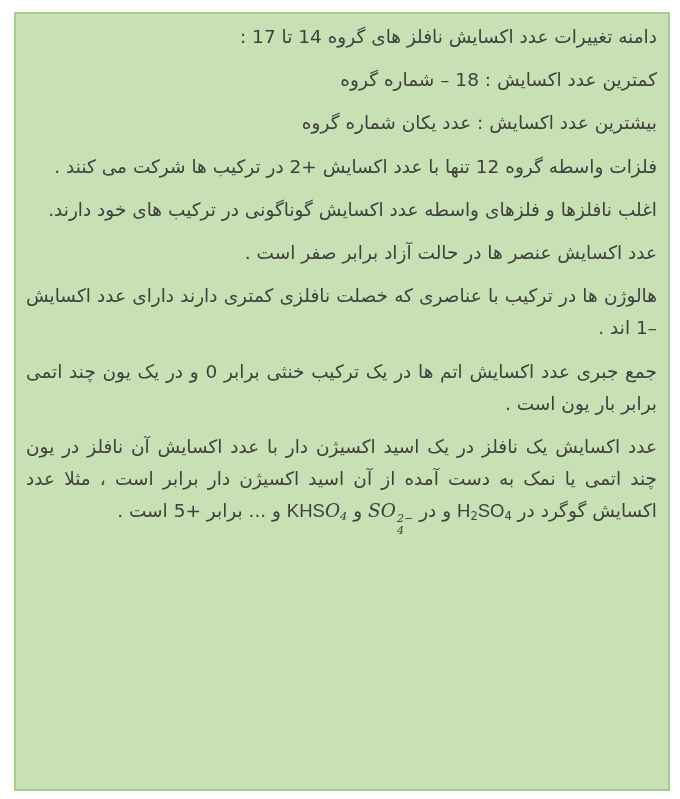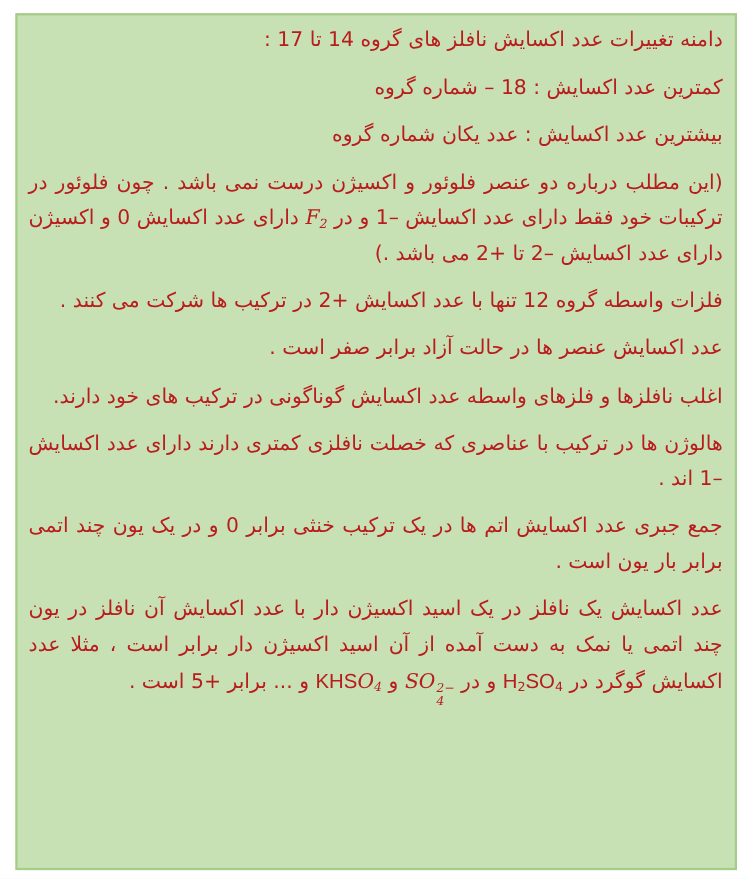--- a/index.html
+++ b/index.html
@@ -63,28 +63,27 @@
     font-style:italic;
     margin-left:1px;
   }
   .stack .sp,.stack .sb{display:block;}
 </style>
 </head>
 <body>
 
 <div class="page">
   <div class="panel">
-    <div class="doc" id="doc" dir="rtl" style="color: #b91c1c;">
+    <div class="doc" id="doc" dir="rtl" style="color: #404040;">
         <p><span>دامنه تغییرات عدد اکسایش نافلز های گروه 14 تا 17 :</span></p>
         <p><span>کمترین عدد اکسایش : 18 – شماره گروه</span></p>
         <p><span>بیشترین عدد اکسایش : عدد یکان شماره گروه</span></p>
-        <p><span>(این مطلب درباره دو عنصر فلوئور و اکسیژن درست نمی باشد . چون فلوئور در ترکیبات خود فقط دارای عدد اکسایش –1 و در </span><span class="formula math" dir="ltr"><span class="mi">F</span><sub>2</sub></span><span> دارای عدد اکسایش 0 و اکسیژن دارای عدد اکسایش –2 تا +2 می باشد .)</span></p>
         <p><span>فلزات واسطه گروه 12 تنها با عدد اکسایش +2 در ترکیب ها شرکت می کنند .</span></p>
+        <p><span>اغلب نافلزها و فلزهای واسطه عدد اکسایش گوناگونی در ترکیب های خود دارند.</span></p>
         <p><span>عدد اکسایش عنصر ها در حالت آزاد برابر صفر است .</span></p>
-        <p><span>اغلب نافلزها و فلزهای واسطه عدد اکسایش گوناگونی در ترکیب های خود دارند.</span></p>
         <p><span>هالوژن ها در ترکیب با عناصری که خصلت نافلزی کمتری دارند دارای عدد اکسایش –1 اند .</span></p>
         <p><span>جمع جبری عدد اکسایش اتم ها در یک ترکیب خنثی برابر 0 و در یک یون چند اتمی برابر بار یون است .</span></p>
         <p><span>عدد اکسایش یک نافلز در یک اسید اکسیژن دار با عدد اکسایش آن نافلز در یون چند اتمی یا نمک به دست آمده از آن اسید اکسیژن دار برابر است ، مثلا عدد اکسایش گوگرد در </span><span class="formula plain" dir="ltr"><span class="mp">H</span><sub>2</sub><span class="mp">SO</span><sub>4</sub></span><span> و در </span><span class="formula math" dir="ltr"><span class="mi">SO</span><span class="stack">
               <span class="sp">2−</span>
               <span class="sb">4</span>
             </span></span><span> و </span><span class="formula math" dir="ltr"><span class="mp">KHS</span><span class="mi">O</span><sub>4</sub></span><span> و ... برابر +5 است .</span></p>
       </div>
   </div>
 </div>
 

